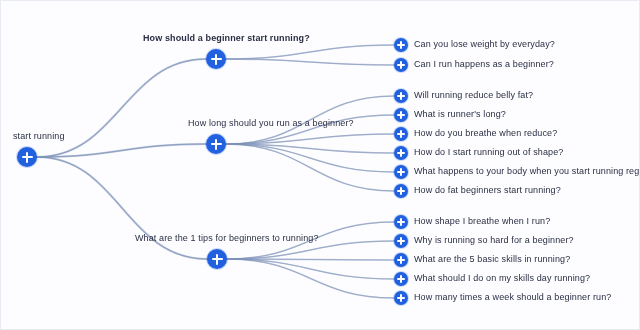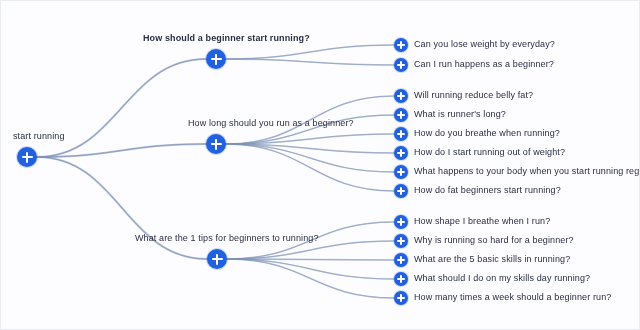--- a/index.html
+++ b/index.html
@@ -159,25 +159,25 @@
   <div class="node lv2" id="n-b2-l0" style="left: 400px; top: 95px;">
     <span class="node-dot"></span>
     <span class="node-label">Will running reduce belly fat?</span>
   </div>
   <div class="node lv2" id="n-b2-l1" style="left: 400px; top: 114px;">
     <span class="node-dot"></span>
     <span class="node-label">What is runner's long?</span>
   </div>
   <div class="node lv2" id="n-b2-l2" style="left: 400px; top: 133px;">
     <span class="node-dot"></span>
-    <span class="node-label">How do you breathe when running?</span>
+    <span class="node-label">How do you breathe when reduce?</span>
   </div>
   <div class="node lv2" id="n-b2-l3" style="left: 400px; top: 152px;">
     <span class="node-dot"></span>
-    <span class="node-label">How do I start running out of weight?</span>
+    <span class="node-label">How do I start running out of shape?</span>
   </div>
   <div class="node lv2" id="n-b2-l4" style="left: 400px; top: 171px;">
     <span class="node-dot"></span>
     <span class="node-label">What happens to your body when you start running regularly?</span>
   </div>
   <div class="node lv2" id="n-b2-l5" style="left: 400px; top: 190px;">
     <span class="node-dot"></span>
     <span class="node-label">How do fat beginners start running?</span>
   </div>
 

